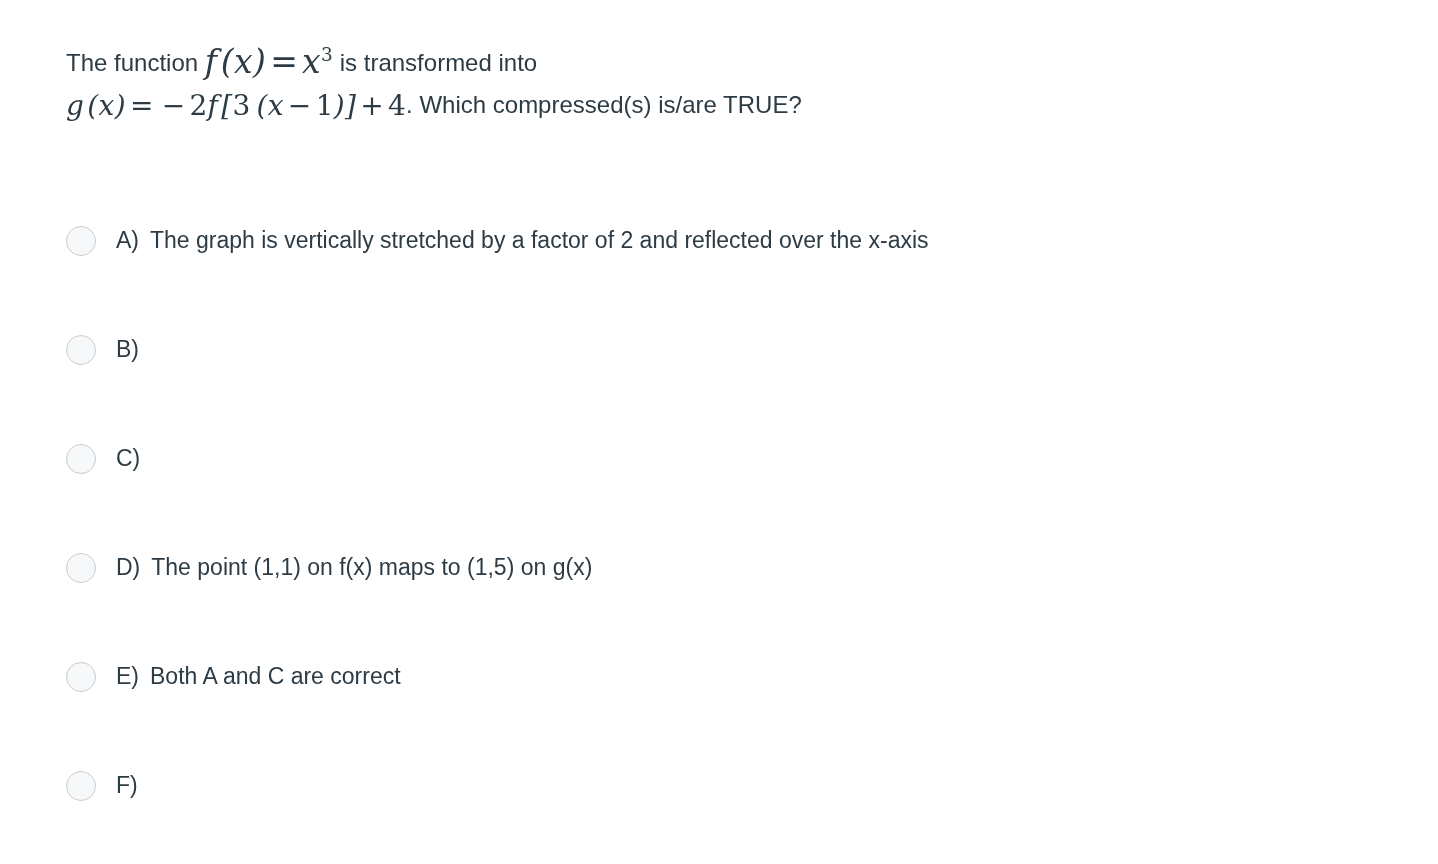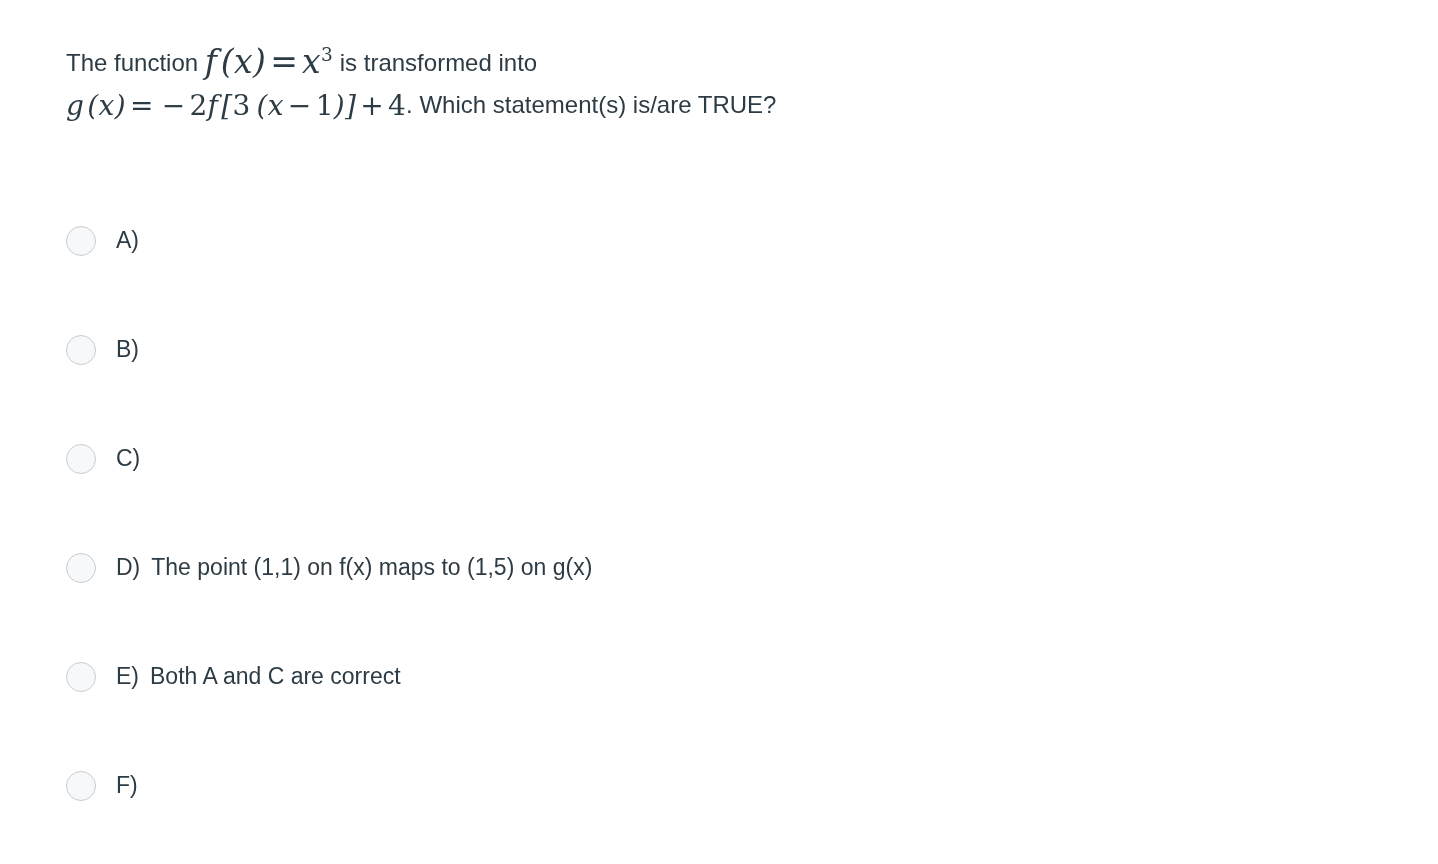--- a/index.html
+++ b/index.html
@@ -103,29 +103,30 @@
 
 <div class="page">
 
   <div class="stem">
     <span class="stem-line first">
       <span class="plain">The function</span>
       <span class="math">f (<span>x</span>)<span class="op">=</span><span>x</span><sup>3</sup></span>
       <span class="plain">is transformed into</span>
     </span>
     <span class="stem-line">
-      <span class="math math-big">g (<span>x</span>)<span class="op">=</span><span class="op">−</span><span class="num">2</span>f [<span class="num">3</span> (<span>x</span><span class="op">−</span><span class="num">1</span>)]<span class="op">+</span><span class="num">4</span></span><span class="plain">. Which statement(s) is/are TRUE?</span>
+      <span class="math math-big">g (<span>x</span>)<span class="op">=</span><span class="op">−</span><span class="num">2</span>f [<span class="num">3</span> (<span>x</span><span class="op">−</span><span class="num">1</span>)]<span class="op">+</span><span class="num">4</span></span><span class="plain">. Which compressed(s) is/are TRUE?</span>
     </span>
   </div>
 
   <div class="answers">
 
     <div class="answer-row">
       <span class="radio"></span>
       <span class="answer-letter">A)</span>
+      <span class="answer-text">The graph is vertically stretched by a factor of 2 and reflected over the x-axis</span>
     </div>
 
     <div class="answer-row">
       <span class="radio"></span>
       <span class="answer-letter">B)</span>
     </div>
 
     <div class="answer-row">
       <span class="radio"></span>
       <span class="answer-letter">C)</span>

